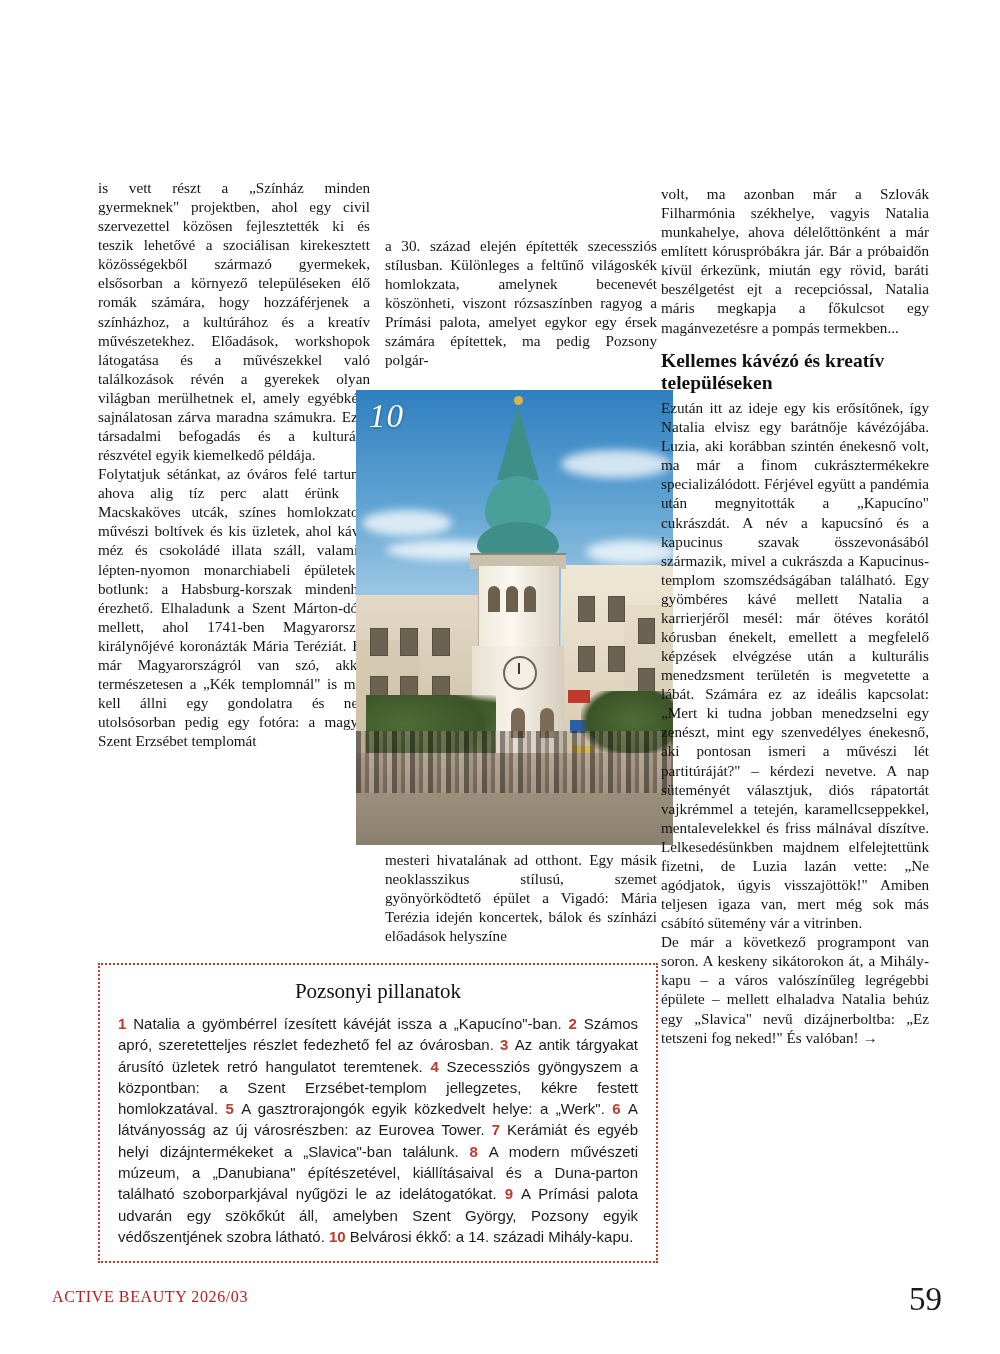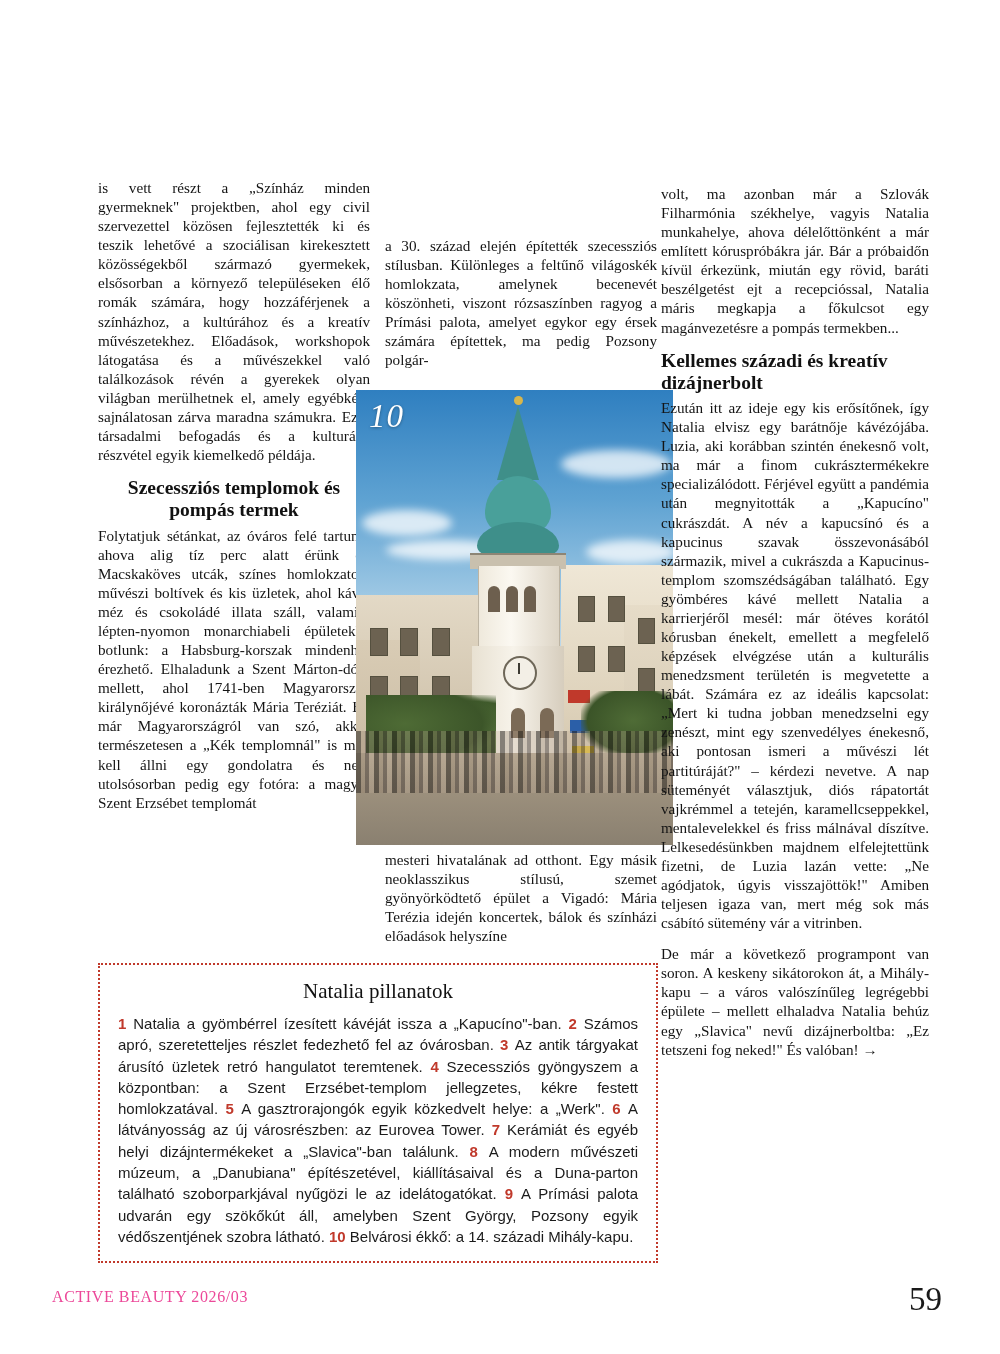--- a/index.html
+++ b/index.html
@@ -30,21 +30,21 @@
     line-height: 1.255;
     text-align: justify;
     text-justify: inter-word;
     hyphens: manual;
     color: #141414;
   }
   .col p {
     margin: 0;
     text-indent: 0;
   }
-  .col p + p { margin-top: 12px; }
+  .col p + p { margin-top: 0px; }
 
   
   #col1 { left: 98px; top: 178px; width: 272px; }
   
   #col2top { left: 385px; top: 236px; width: 272px; }
   
   #col2bot { left: 385px; top: 850px; width: 272px; }
   
   #col3 { left: 661px; top: 184px; width: 268px; }
 
@@ -266,42 +266,41 @@
   }
 
   
   #footer-left {
     position: absolute;
     left: 52px;
     bottom: 48px;
     font-family: "Liberation Serif", serif;
     font-size: 16px;
     letter-spacing: 0.6px;
-    color: #ec4899;
+    color: #b91c1c;
   }
   #footer-page {
     position: absolute;
     right: 58px;
     bottom: 36px;
     font-family: "Liberation Serif", serif;
     font-size: 33px;
     color: #1a1a1a;
   }
   .arrow-end {
     font-family: "Liberation Sans", sans-serif;
   }
 </style>
 </head>
 <body>
 
 <div class="page">
 
   <div class="col" id="col1">
     <p>is vett részt a „Színház minden gyermeknek" projektben, ahol egy civil szervezettel közösen fejlesztették ki és teszik lehetővé a szociálisan kirekesztett közösségekből származó gyermekek, elsősorban a környező településeken élő romák számára, hogy hozzáférjenek a színházhoz, a kultúrához és a kreatív művészetekhez. Előadások, workshopok látogatása és a művészekkel való találkozások révén a gyerekek olyan világban merülhetnek el, amely egyébként sajnálatosan zárva maradna számukra. Ez a társadalmi befogadás és a kulturális részvétel egyik kiemelkedő példája.</p>
-    <h2 class="sec-head">Szecessziós templomok és pompás termek</h2>
     <p>Folytatjuk sétánkat, az óváros felé tartunk, ahova alig tíz perc alatt érünk el. Macskaköves utcák, színes homlokzatok, művészi boltívek és kis üzletek, ahol kávé, méz és csokoládé illata száll, valamint lépten-nyomon monarchiabeli épületekbe botlunk: a Habsburg-korszak mindenhol érezhető. Elhaladunk a Szent Márton-dóm mellett, ahol 1741-ben Magyarország királynőjévé koronázták Mária Teréziát. Ha már Magyarországról van szó, akkor természetesen a „Kék templomnál" is meg kell állni egy gondolatra és nem utolsósorban pedig egy fotóra: a magyar Szent Erzsébet templomát</p>
   </div>
 
   <div class="col" id="col2top">
     <p>a 30. század elején építették szecessziós stílusban. Különleges a feltűnő világoskék homlokzata, amelynek becenevét köszönheti, viszont rózsaszínben ragyog a Prímási palota, amelyet egykor egy érsek számára építettek, ma pedig Pozsony polgár-</p>
   </div>
 
   <div id="photo">
     <div class="sky"></div>
     <div class="cloud c1"></div>
@@ -358,29 +357,29 @@
 
     <div class="photo-num">10</div>
   </div>
 
   <div class="col" id="col2bot">
     <p>mesteri hivatalának ad otthont. Egy másik neoklasszikus stílusú, szemet gyönyörködtető épület a Vigadó: Mária Terézia idején koncertek, bálok és színházi előadások helyszíne</p>
   </div>
 
   <div class="col" id="col3">
     <p>volt, ma azonban már a Szlovák Filharmónia székhelye, vagyis Natalia munkahelye, ahova délelőttönként a már említett kóruspróbákra jár. Bár a próbaidőn kívül érkezünk, miután egy rövid, baráti beszélgetést ejt a recepcióssal, Natalia máris megkapja a főkulcsot egy magánvezetésre a pompás termekben...</p>
-    <h2 class="sec-head-left">Kellemes századi és kreatív dizájnerbolt</h2>
+    <h2 class="sec-head-left">Kellemes kávézó és kreatív településeken</h2>
     <p>Ezután itt az ideje egy kis erősítőnek, így Natalia elvisz egy barátnője kávézójába. Luzia, aki korábban szintén énekesnő volt, ma már a finom cukrásztermékekre specializálódott. Férjével együtt a pandémia után megnyitották a „Kapucíno" cukrászdát. A név a kapucsínó és a kapucinus szavak összevonásából származik, mivel a cukrászda a Kapucinus-templom szomszédságában található. Egy gyömbéres kávé mellett Natalia a karrierjéről mesél: már ötéves korától kórusban énekelt, emellett a megfelelő képzések elvégzése után a kulturális menedzsment területén is megvetette a lábát. Számára ez az ideális kapcsolat: „Mert ki tudna jobban menedzselni egy zenészt, mint egy szenvedélyes énekesnő, aki pontosan ismeri a művészi lét partitúráját?" – kérdezi nevetve. A nap süteményét választjuk, diós rápatortát vajkrémmel a tetején, karamellcseppekkel, mentalevelekkel és friss málnával díszítve. Lelkesedésünkben majdnem elfelejtettünk fizetni, de Luzia lazán vette: „Ne agódjatok, úgyis visszajöttök!" Amiben teljesen igaza van, mert még sok más csábító sütemény vár a vitrinben.</p>
     <p>
       <span>De már a következő programpont van soron. A keskeny sikátorokon át, a Mihály-kapu – a város valószínűleg legrégebbi épülete – mellett elhaladva Natalia behúz egy „Slavica" nevű dizájnerboltba: „Ez tetszeni fog neked!" És valóban!</span>
       <span class="arrow-end">→</span>
     </p>
   </div>
 
   <div id="factbox">
-    <h3>Natalia pillanatok</h3>
+    <h3>Pozsonyi pillanatok</h3>
     <div class="fb-body" id="fb-body"><span class="num">1 </span><span>Natalia a gyömbérrel ízesített kávéját issza a „Kapucíno"-ban. </span><span class="num">2 </span><span>Számos apró, szeretetteljes részlet fedezhető fel az óvárosban. </span><span class="num">3 </span><span>Az antik tárgyakat árusító üzletek retró hangulatot teremtenek. </span><span class="num">4 </span><span>Szecessziós gyöngyszem a központban: a Szent Erzsébet-templom jellegzetes, kékre festett homlokzatával. </span><span class="num">5 </span><span>A gasztrorajongók egyik közkedvelt helye: a „Werk". </span><span class="num">6 </span><span>A látványosság az új városrészben: az Eurovea Tower. </span><span class="num">7 </span><span>Kerámiát és egyéb helyi dizájntermékeket a „Slavica"-ban találunk. </span><span class="num">8 </span><span>A modern művészeti múzeum, a „Danubiana" építészetével, kiállításaival és a Duna-parton található szoborparkjával nyűgözi le az idelátogatókat. </span><span class="num">9 </span><span>A Prímási palota udvarán egy szökőkút áll, amelyben Szent György, Pozsony egyik védőszentjének szobra látható. </span><span class="num">10 </span><span>Belvárosi ékkő: a 14. századi Mihály-kapu.</span></div>
   </div>
 
   <div id="footer-left">ACTIVE BEAUTY 2026/03</div>
   <div id="footer-page">59</div>
 
 </div>
 
 </body></html>

